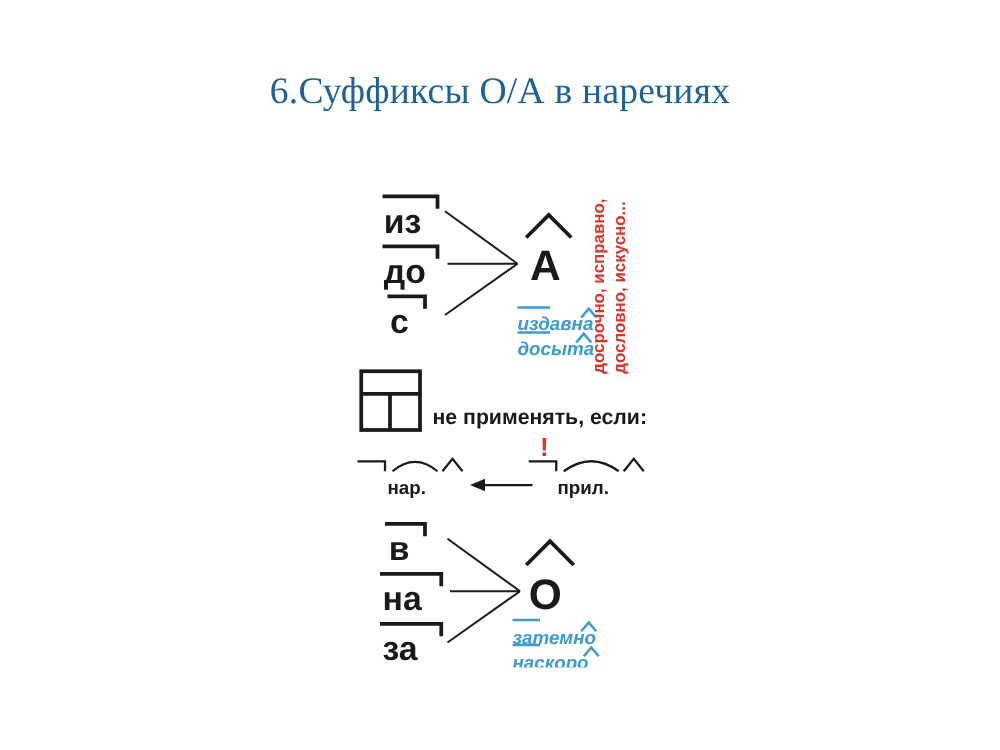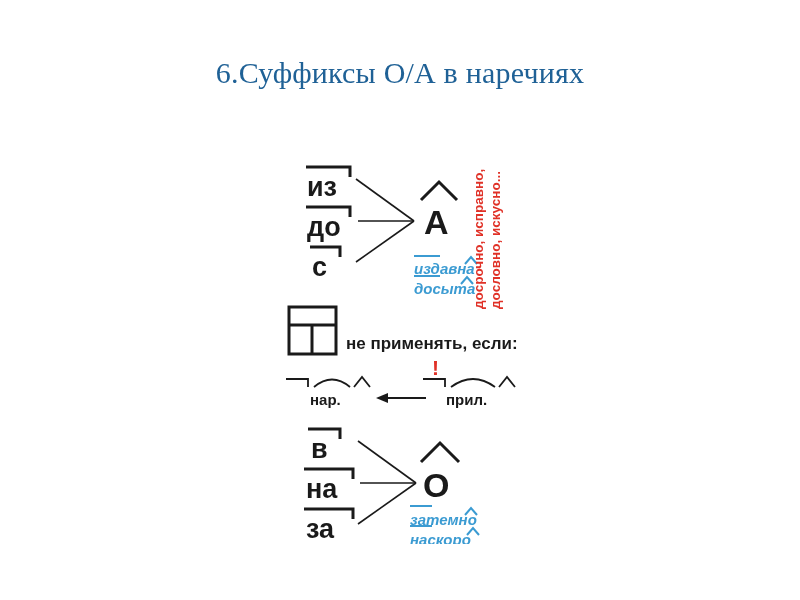--- a/index.html
+++ b/index.html
@@ -28,21 +28,21 @@
     font-weight: 400;
     color: #1f6196;
     letter-spacing: 0.2px;
     white-space: nowrap;
   }
 
   
   #diagram {
     position: absolute;
     left: 280px;
-    top: 144px;
+    top: 134px;
     width: 260px;
     height: 400px;
     text-decoration: underline;
   }
   #diagram svg {
     display: block;
   }
 
   .txt {
     font-family: "Liberation Sans", sans-serif;

